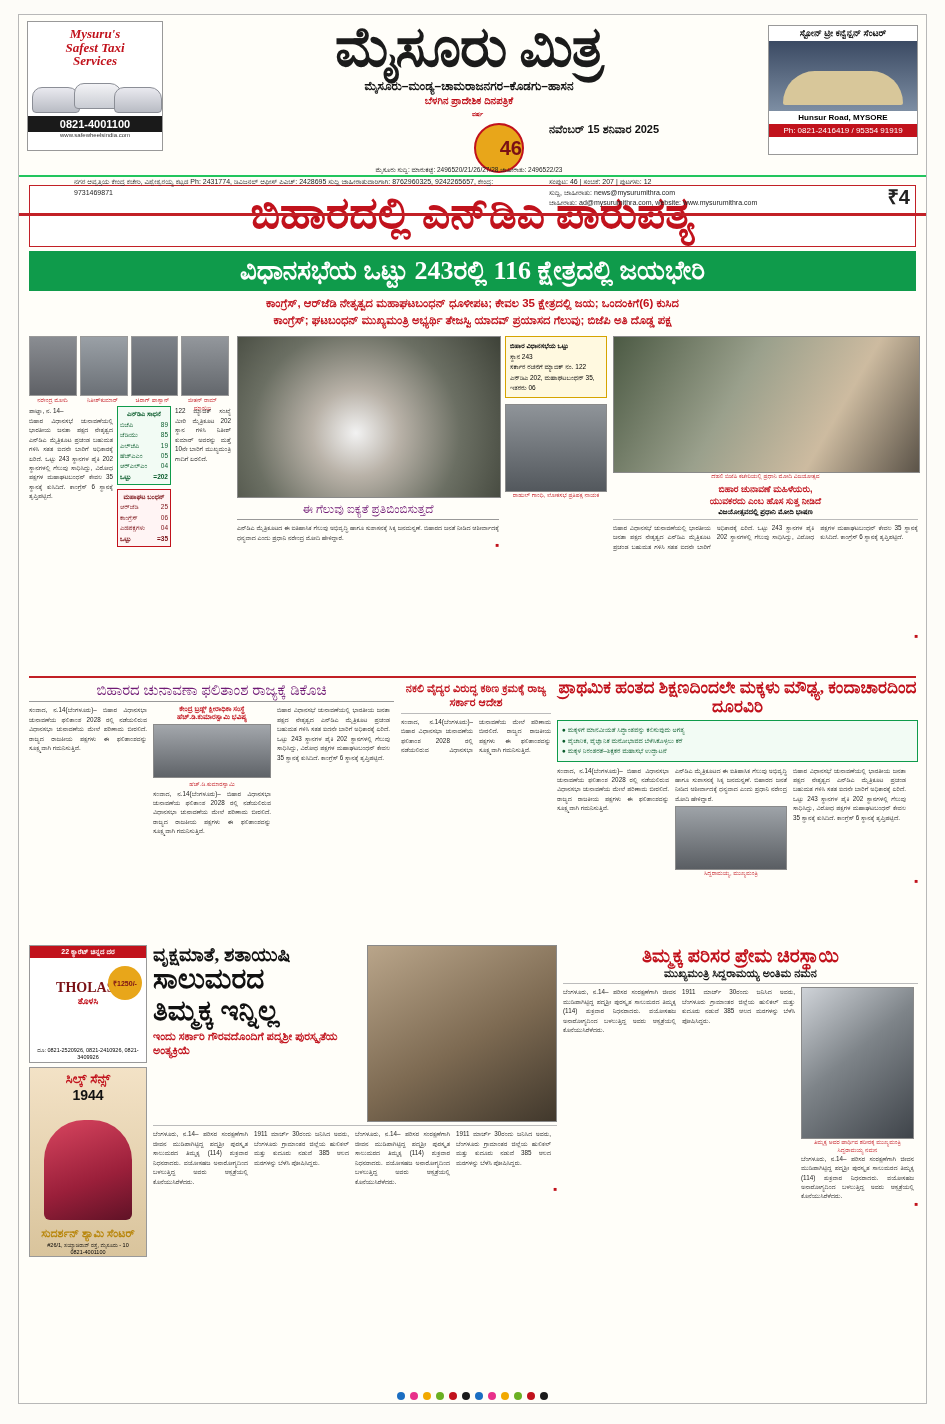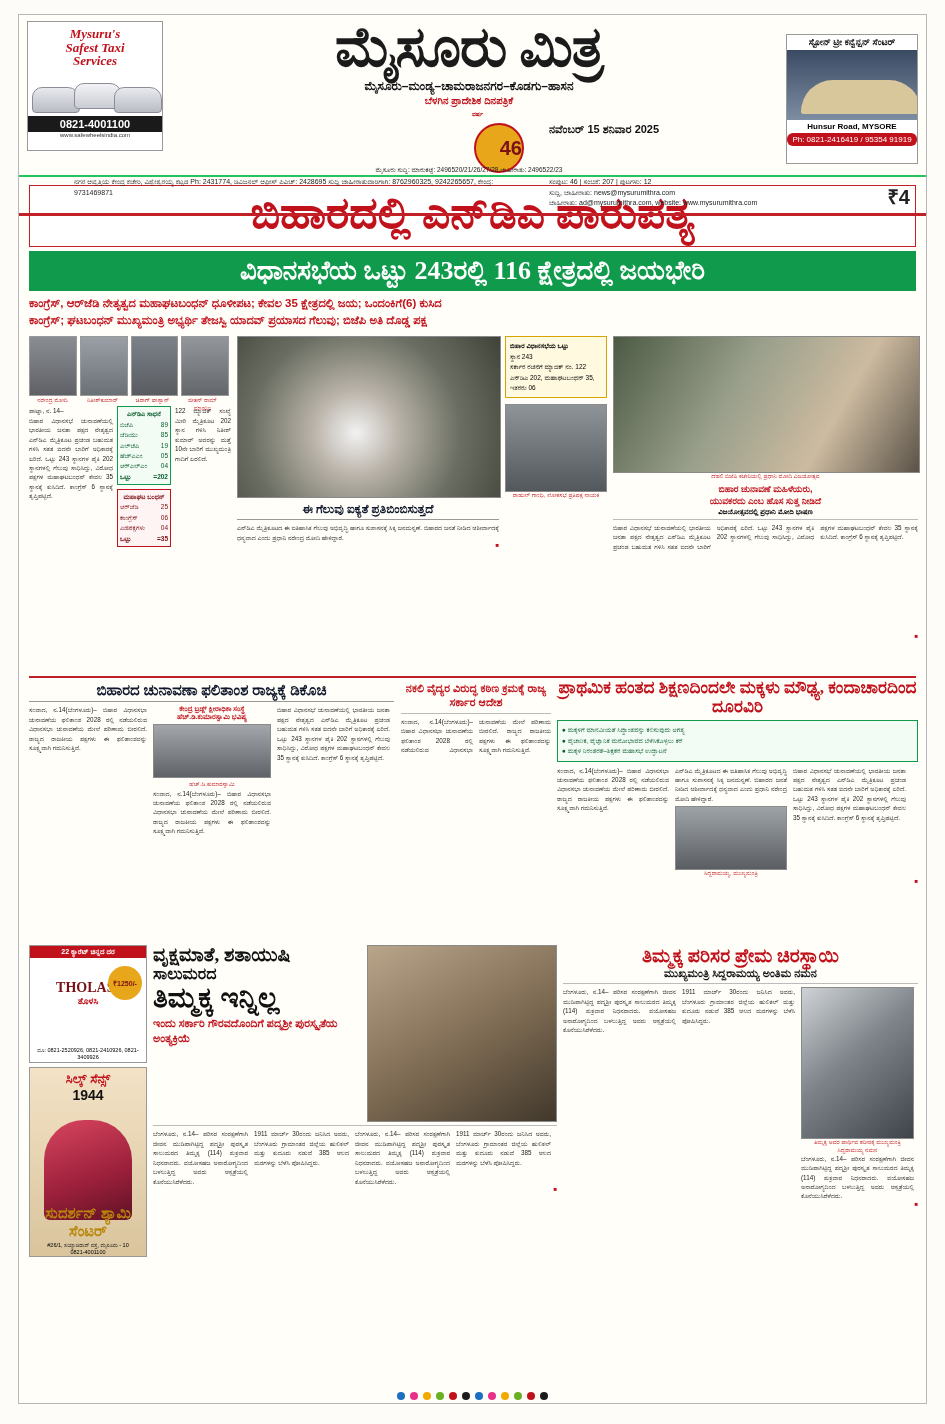--- a/index.html
+++ b/index.html
@@ -37,29 +37,29 @@
   .title-sub{font-size:12px;color:#111;margin-top:4px;font-weight:bold;}
   .title-sub2{font-size:10px;color:#c1121c;margin-top:2px;font-weight:bold;}
   .badge46{
     position:absolute;left:455px;top:108px;width:46px;height:46px;border-radius:50%;
     background:#e8a61a;border:2px solid #c1121c;color:#7a1015;font-weight:bold;font-size:20px;
     display:flex;align-items:center;justify-content:flex-end;
   }
   .badge46 .lbl{position:absolute;top:-14px;left:-4px;font-size:6px;color:#c1121c;white-space:nowrap;}
   .date-line{position:absolute;left:530px;top:108px;font-size:11px;font-weight:bold;color:#111;}
   .ad-right{
-    position:absolute;right:8px;top:19px;width:132px;height:130px;border:1px solid #999;background:#fff;
+    position:absolute;right:8px;top:10px;width:150px;height:130px;border:1px solid #999;background:#fff;
     box-sizing:border-box;overflow:hidden;
   }
   .ad-right .top{font-size:9px;text-align:center;padding:2px 0;font-weight:bold;color:#111;}
   .ad-right .pic{height:70px;background:linear-gradient(#3b4a63,#7d8ea3);position:relative;}
   .ad-right .pic:after{content:"";position:absolute;left:14px;bottom:6px;width:120px;height:34px;
     background:#d8c79a;border-radius:60px 60px 4px 4px;}
   .ad-right .loc{font-size:8px;text-align:center;font-weight:bold;padding:2px 0;}
-  .ad-right .ph{background:#c1121c;color:#fff;font-size:8px;text-align:center;padding:2px 0;border-radius:6px;}
+  .ad-right .ph{background:#c1121c;color:#fff;font-size:8px;text-align:center;padding:2px 0;}
   .info-strip{
     position:absolute;left:150px;top:150px;width:600px;font-size:6.5px;color:#222;line-height:1.45;text-align:center;
   }
   .meta-row{
     position:absolute;left:0;right:0;top:160px;height:38px;border-bottom:3px solid #c22026;
     font-size:7px;color:#222;
   }
   .meta-left{position:absolute;left:55px;top:2px;width:430px;line-height:1.5;}
   .meta-mid{position:absolute;left:530px;top:2px;width:250px;line-height:1.5;}
   .price{position:absolute;right:16px;top:8px;font-size:20px;font-weight:bold;}
@@ -67,29 +67,29 @@
   .headline{
     margin:8px 10px 0;border:1px solid #c22026;background:#fff;text-align:center;
     font-family:"Liberation Serif",serif;font-weight:bold;font-size:44px;color:#c1121c;
     padding:6px 0 10px;line-height:1;
   }
   .greenbar{
     margin:4px 10px 0;background:#0f9b4b;color:#fff;text-align:center;font-weight:bold;
     font-size:26px;padding:5px 0;font-family:"Liberation Serif",serif;
   }
   .subdeck{
-    margin:4px 10px 0;text-align:left;color:#c1121c;font-weight:bold;font-size:11.5px;line-height:1.45;
+    margin:4px 10px 0;text-align:center;color:#c1121c;font-weight:bold;font-size:11.5px;line-height:1.45;
   }
   
   .cols{position:relative;margin:4px 10px 0;}
   .photo{background:#6d6f74;position:relative;overflow:hidden;border:1px solid #8a8a8a;}
   .cap{font-size:6px;color:#c1121c;text-align:center;line-height:1.2;}
   .body-text{font-size:6.3px;line-height:1.5;color:#1b1b1b;text-align:justify;}
   .sec-head{
-    font-family:"Liberation Serif",serif;font-weight:bold;text-align:center;font-size:14px;color:#0f172a;
+    font-family:"Liberation Serif",serif;font-weight:normal;text-align:center;font-size:14px;color:#701a75;
     border-bottom:1px solid #999;padding-bottom:2px;margin-bottom:3px;
   }
   .rule{border-top:1px solid #bbb;margin:3px 0;}
   .endmark{color:#c1121c;font-weight:bold;font-size:6px;text-align:right;}
   .box-green{border:1px solid #0f9b4b;background:#f2fbf4;font-size:6.5px;padding:4px;line-height:1.6;color:#0a5c2c;}
   .box-yellow{border:1px solid #d6a400;background:#fff9e0;font-size:6.5px;padding:4px;line-height:1.6;}
   .small-title{font-weight:bold;font-size:9px;text-align:center;color:#c1121c;line-height:1.3;}
   .mug{background:#7a7c80;border:1px solid #999;}
   .dots{position:absolute;left:0;right:0;bottom:2px;height:10px;display:flex;gap:5px;
     justify-content:center;align-items:center;}
@@ -319,31 +319,31 @@
         <div style="text-align:center;font-size:9px;font-weight:bold;color:#c1121c;">ತೊಳಸಿ</div>
         <div style="position:absolute;bottom:2px;left:0;right:0;font-size:5.5px;text-align:center;">ದೂ: 0821-2520926, 0821-2410926, 0821-3409926</div>
       </div>
 
 
       <div class="adbox" style="height:190px;margin-top:4px;position:relative;background:linear-gradient(#f3e2c6,#d9c49c);">
         <div style="font-size:13px;font-weight:bold;text-align:center;color:#c1121c;padding-top:3px;">ಸಿಲ್ಕ್ ಸೆನ್ಸ್</div>
         <div style="font-size:14px;font-weight:bold;text-align:center;color:#111;">1944</div>
         <div style="position:absolute;left:14px;top:52px;width:88px;height:100px;
              background:linear-gradient(160deg,#d8455f,#9a1f3a 60%,#5f1226);border-radius:40px 40px 6px 6px;"></div>
-        <div style="position:absolute;bottom:16px;left:0;right:0;text-align:center;font-size:15px;font-weight:bold;color:#b8860b;">ಸುದರ್ಶನ್ ಶ್ಯಾಮಿ ಸೆಂಟರ್</div>
+        <div style="position:absolute;bottom:16px;left:0;right:0;text-align:center;font-size:11px;font-weight:bold;color:#b8860b;">ಸುದರ್ಶನ್ ಶ್ಯಾಮಿ ಸೆಂಟರ್</div>
         <div style="position:absolute;bottom:7px;left:0;right:0;text-align:center;font-size:5.5px;">#26/1, ಸಯ್ಯಾಜಿರಾವ್ ರಸ್ತೆ, ಮೈಸೂರು - 10</div>
         <div style="position:absolute;bottom:1px;left:0;right:0;text-align:center;font-size:5.5px;">0821-4001100</div>
       </div>
     </div>
 
     <div style="position:absolute;left:124px;top:0;width:404px;">
       <div style="display:flex;justify-content:center;">
         <div style="width:215px;">
           <div style="font-family:'Liberation Serif',serif;font-weight:bold;font-size:19px;color:#111;line-height:1.1;">ವೃಕ್ಷಮಾತೆ, ಶತಾಯುಷಿ</div>
-          <div style="font-family:Liberation Sans, sans-serif;font-weight:bold;font-size:16px;color:#111;line-height:1.05;">ಸಾಲುಮರದ</div>
+          <div style="font-family:Liberation Mono, monospace;font-weight:bold;font-size:28px;color:#111;line-height:1.05;">ಸಾಲುಮರದ</div>
           <div style="font-family:'Liberation Serif',serif;font-weight:bold;font-size:28px;color:#111;line-height:1.05;">ತಿಮ್ಮಕ್ಕ ಇನ್ನಿಲ್ಲ</div>
           <div style="font-size:11px;font-weight:bold;color:#c1121c;margin-top:4px;line-height:1.3;">ಇಂದು ಸರ್ಕಾರಿ ಗೌರವದೊಂದಿಗೆ ಪದ್ಮಶ್ರೀ ಪುರಸ್ಕೃತೆಯ ಅಂತ್ಯಕ್ರಿಯೆ</div>
         </div>
         <div class="photo" style="width:189px;height:175px;background:linear-gradient(150deg,#b9a58a,#7d6a52 55%,#41382c);"></div>
       </div>
       <div class="rule"></div>
       <div style="display:flex;gap:6px;">
         <div class="body-text" style="width:95px;">ಬೆಂಗಳೂರು, ನ.14– ಪರಿಸರ ಸಂರಕ್ಷಣೆಗಾಗಿ ಜೀವನ ಮುಡಿಪಾಗಿಟ್ಟಿದ್ದ ಪದ್ಮಶ್ರೀ ಪುರಸ್ಕೃತ ಸಾಲುಮರದ ತಿಮ್ಮಕ್ಕ (114) ಶುಕ್ರವಾರ ನಿಧನರಾದರು. ವಯೋಸಹಜ ಅನಾರೋಗ್ಯದಿಂದ ಬಳಲುತ್ತಿದ್ದ ಅವರು ಆಸ್ಪತ್ರೆಯಲ್ಲಿ ಕೊನೆಯುಸಿರೆಳೆದರು.</div>
         <div class="body-text" style="width:95px;">1911 ಮಾರ್ಚ್ 30ರಂದು ಜನಿಸಿದ ಅವರು, ಬೆಂಗಳೂರು ಗ್ರಾಮಾಂತರ ಜಿಲ್ಲೆಯ ಹುಲಿಕಲ್ ಮತ್ತು ಕುದೂರು ನಡುವೆ 385 ಆಲದ ಮರಗಳನ್ನು ಬೆಳೆಸಿ ಪೋಷಿಸಿದ್ದರು.</div>
         <div class="body-text" style="width:95px;">ಬೆಂಗಳೂರು, ನ.14– ಪರಿಸರ ಸಂರಕ್ಷಣೆಗಾಗಿ ಜೀವನ ಮುಡಿಪಾಗಿಟ್ಟಿದ್ದ ಪದ್ಮಶ್ರೀ ಪುರಸ್ಕೃತ ಸಾಲುಮರದ ತಿಮ್ಮಕ್ಕ (114) ಶುಕ್ರವಾರ ನಿಧನರಾದರು. ವಯೋಸಹಜ ಅನಾರೋಗ್ಯದಿಂದ ಬಳಲುತ್ತಿದ್ದ ಅವರು ಆಸ್ಪತ್ರೆಯಲ್ಲಿ ಕೊನೆಯುಸಿರೆಳೆದರು.</div>

